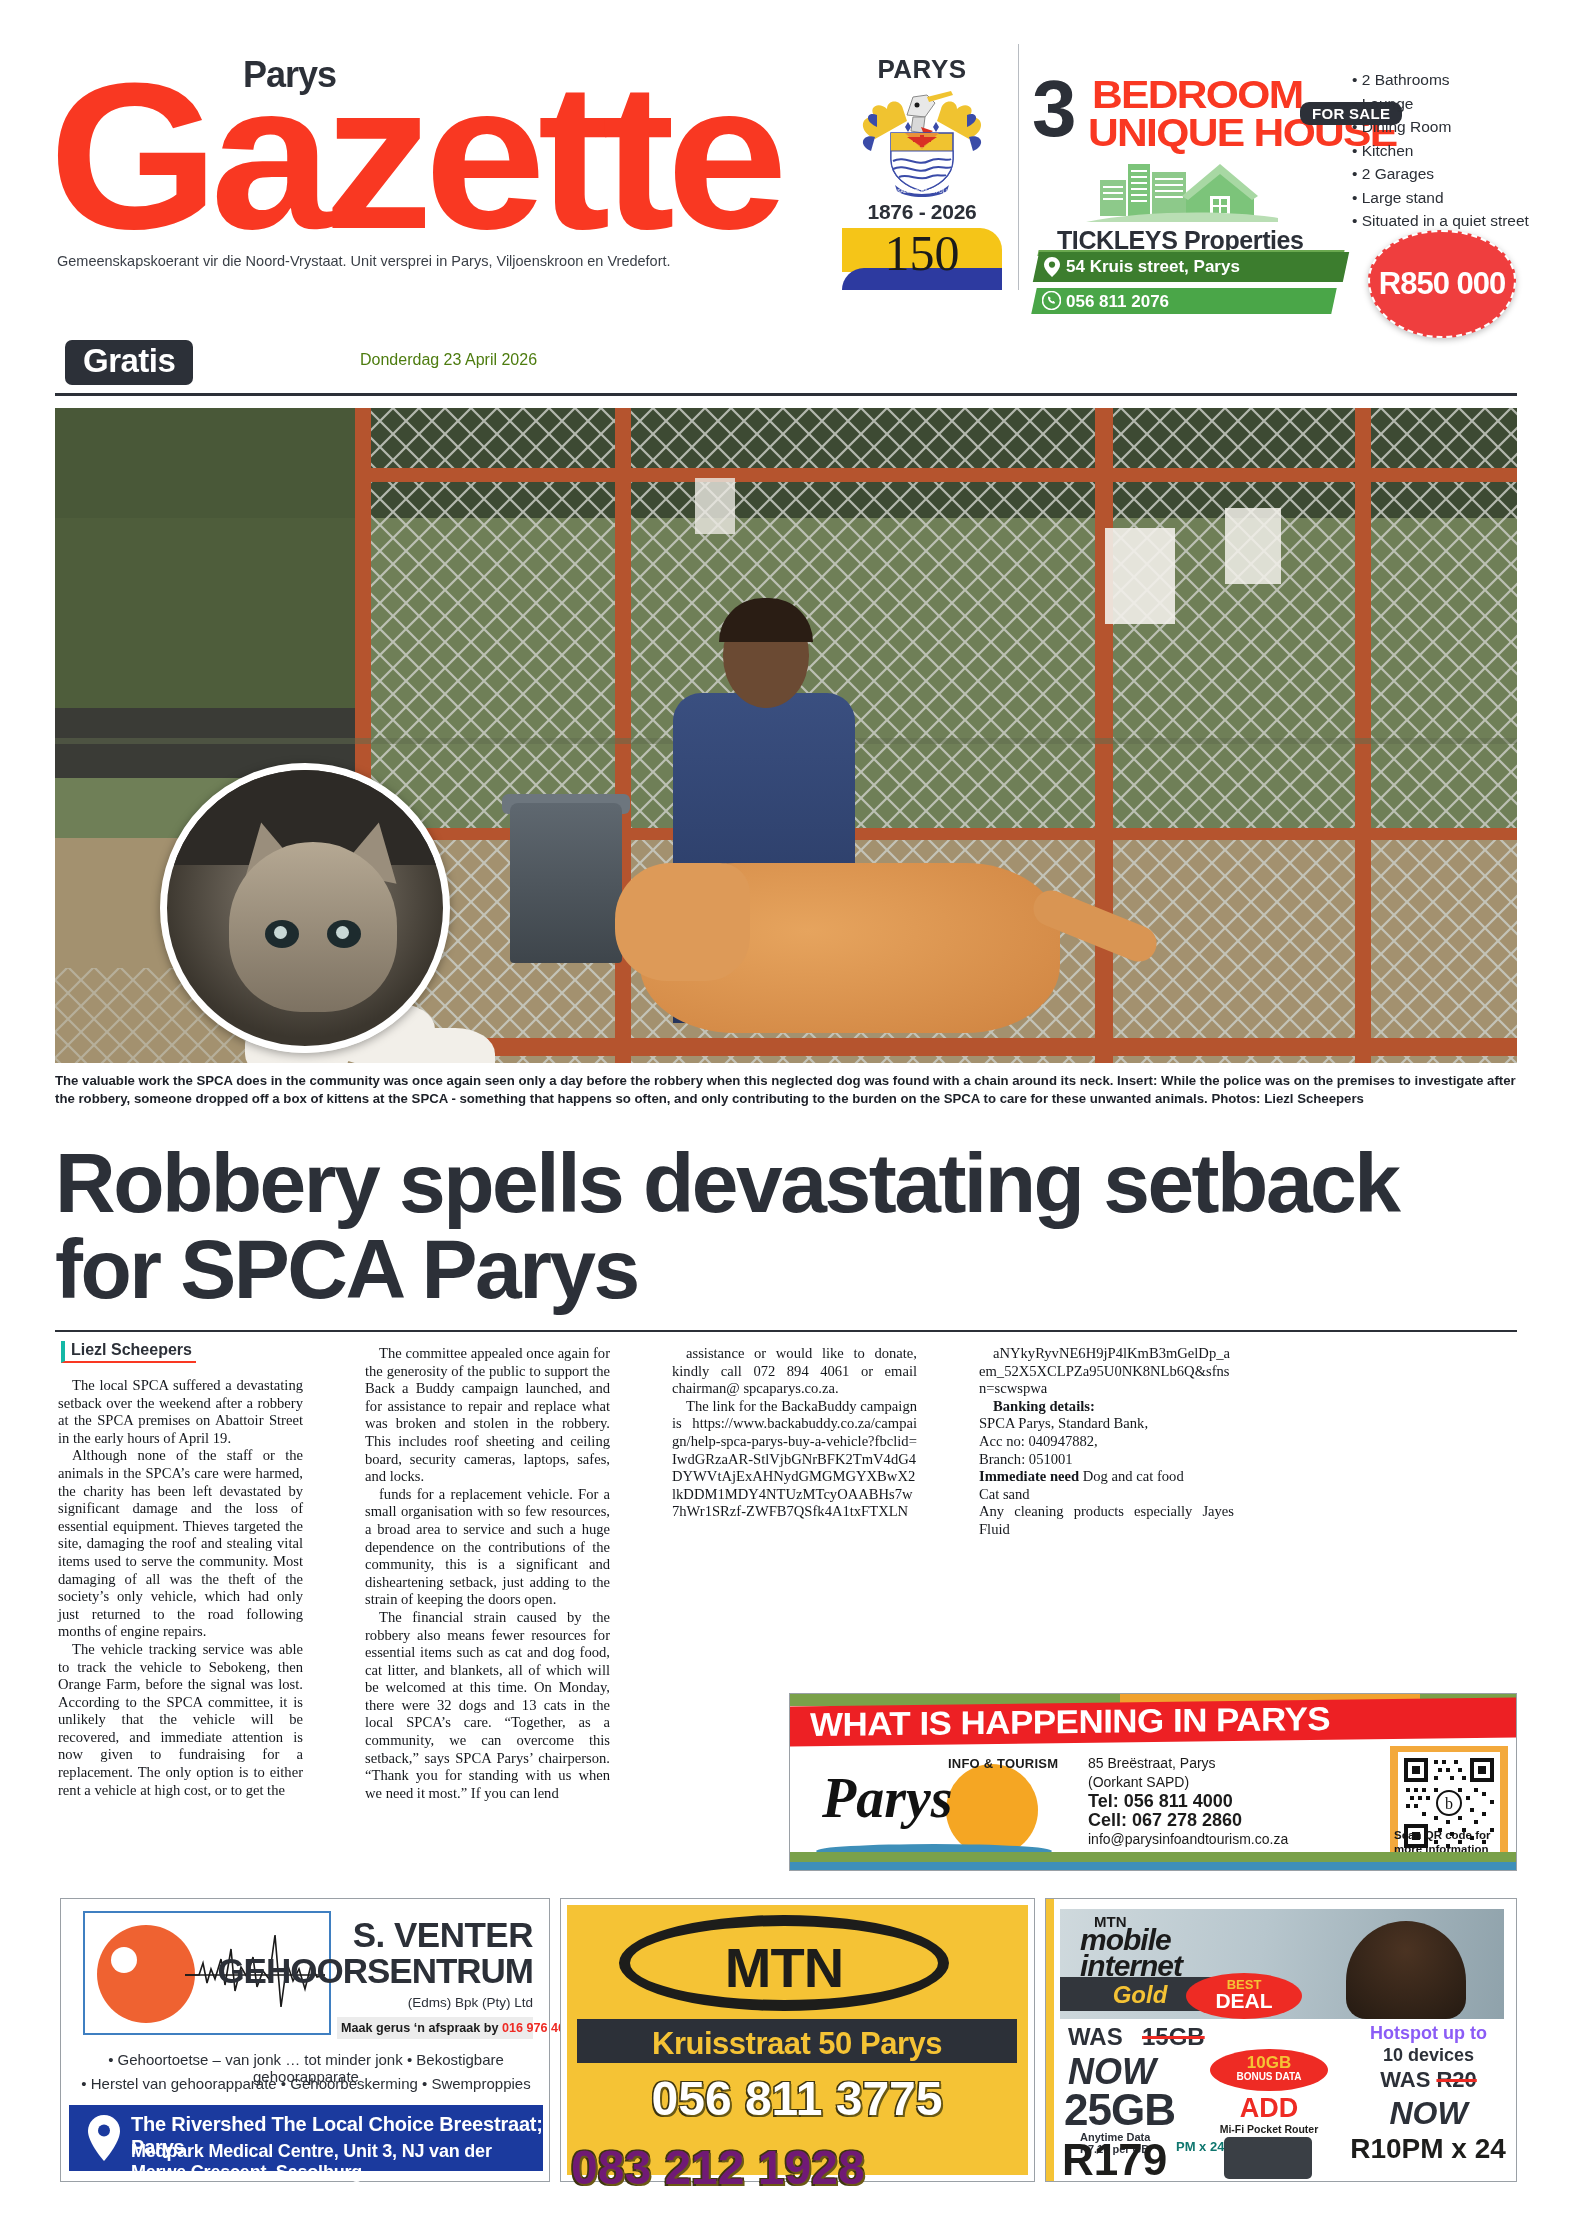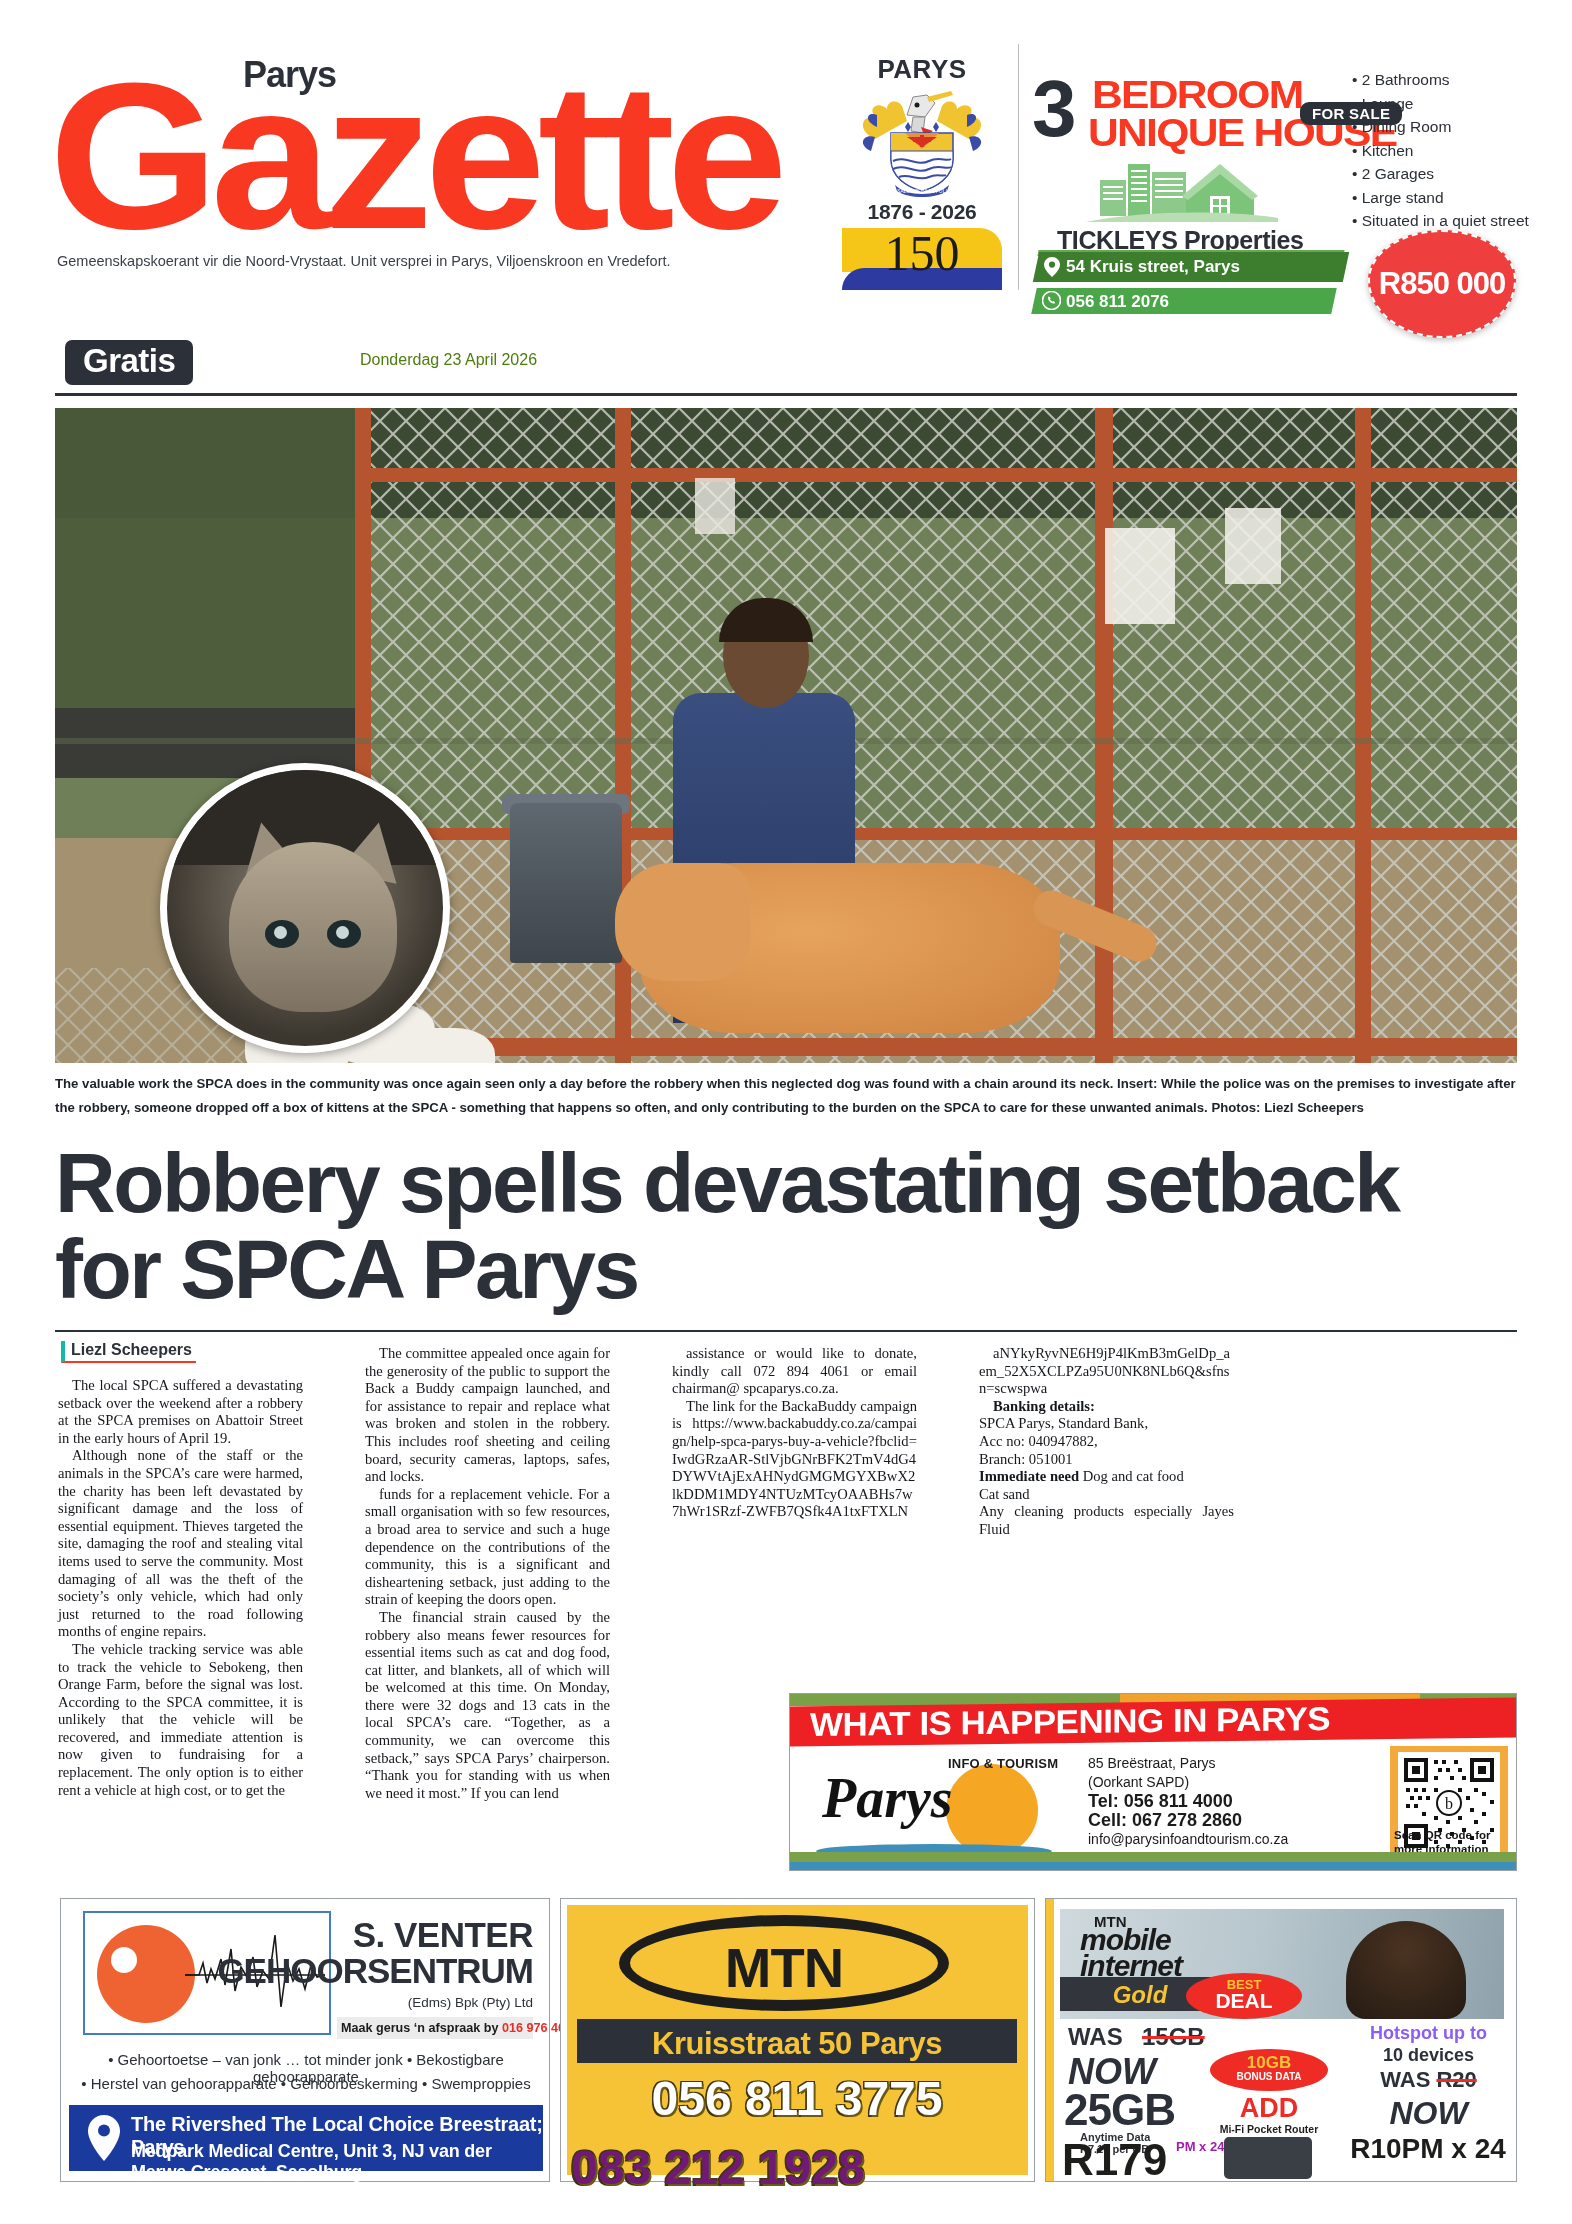--- a/index.html
+++ b/index.html
@@ -126,21 +126,21 @@
   .kit-face { position:absolute; left:62px; top:72px; width:168px; height:170px;
       background:linear-gradient(#b5a893,#7d7262); border-radius:84px 84px 72px 72px;}
   .kit-ear { position:absolute; width:0; height:0; border-left:30px solid transparent;
       border-right:30px solid transparent; border-bottom:56px solid #9a8e7c;}
   .kit-eye { position:absolute; width:34px; height:28px; background:#1d2b2e; border-radius:50%; }
   .kit-eye:after{ content:""; position:absolute; left:9px; top:6px; width:13px; height:13px;
       background:#c8d8d6; border-radius:50%;}
 
   
   .caption { position:absolute; left:55px; top:1072px; width:1462px; font-size:13.2px;
-     font-weight:bold; line-height:24px; color:#1d2129;
+     font-weight:bold; line-height:18px; color:#1d2129;
      font-family:"Liberation Sans Narrow","Liberation Sans",sans-serif; transform:scaleX(1.0);}
 
   
   .headline { position:absolute; left:55px; top:1140px; width:1440px;
      font-size:84px; line-height:86px; font-weight:bold; color:#2c3038;
      letter-spacing:-2.5px; font-family:"Liberation Sans", sans-serif;}
   .rule-head { position:absolute; left:55px; top:1330px; width:1462px; height:2px; background:#2c3038; }
 
   
   .cols { position:absolute; left:55px; top:1345px; width:1462px; }
@@ -237,21 +237,21 @@
   .mi-best1{ position:absolute; left:140px; top:78px; width:116px; text-align:center; font-size:13px; font-weight:bold; color:#f5c335;}
   .mi-best2{ position:absolute; left:140px; top:90px; width:116px; text-align:center; font-size:21px; font-weight:bold; color:#fff;}
   .mi-was  { position:absolute; left:22px; top:124px; font-size:24px; font-weight:bold; color:#2c3038;}
   .mi-wasv { position:absolute; left:96px; top:124px; font-size:24px; font-weight:bold; color:#2c3038;
       text-decoration:line-through; text-decoration-color:#ee2b24; text-decoration-thickness:3px;}
   .mi-now  { position:absolute; left:22px; top:152px; font-size:36px; font-weight:bold; font-style:italic; color:#2c3038;}
   .mi-gb   { position:absolute; left:18px; top:186px; font-size:44px; font-weight:bold; color:#2c3038; letter-spacing:-1px;}
   .mi-sub1 { position:absolute; left:34px; top:232px; font-size:11px; font-weight:bold; color:#2c3038;}
   .mi-sub2 { position:absolute; left:34px; top:244px; font-size:11px; font-weight:bold; color:#2c3038;}
   .mi-price{ position:absolute; left:16px; top:236px; font-size:44px; font-weight:bold; color:#1d1d1b;}
-  .mi-pm   { position:absolute; left:130px; top:240px; font-size:13px; font-weight:bold; color:#a21caf;}
+  .mi-pm   { position:absolute; left:130px; top:240px; font-size:13px; font-weight:bold; color:#0f766e;}
   .mi-bonus{ position:absolute; left:164px; top:150px; width:118px; height:42px; background:#ee2b24; border-radius:50%;}
   .mi-b1   { position:absolute; left:164px; top:154px; width:118px; text-align:center; font-size:17px; font-weight:bold; color:#f5c335;}
   .mi-b2   { position:absolute; left:164px; top:172px; width:118px; text-align:center; font-size:10px; font-weight:bold; color:#fff;}
   .mi-add  { position:absolute; left:164px; top:194px; width:118px; text-align:center; font-size:27px; font-weight:bold; color:#ee2b24;}
   .mi-mifi { position:absolute; left:158px; top:224px; width:130px; text-align:center; font-size:10.5px; font-weight:bold; color:#1d1d1b;}
   .mi-router{position:absolute; left:178px; top:238px; width:88px; height:42px; background:#3a3f45; border-radius:5px;}
   .mi-hs1  { position:absolute; left:300px; top:124px; width:165px; text-align:center; font-size:18px; font-weight:bold; color:#8b5cf6;}
   .mi-hs2  { position:absolute; left:300px; top:146px; width:165px; text-align:center; font-size:18px; font-weight:bold; color:#2c3038;}
   .mi-was2 { position:absolute; left:300px; top:168px; width:165px; text-align:center; font-size:22px; font-weight:bold; color:#2c3038;}
   .mi-was2 s{ text-decoration-color:#ee2b24; text-decoration-thickness:3px;}

